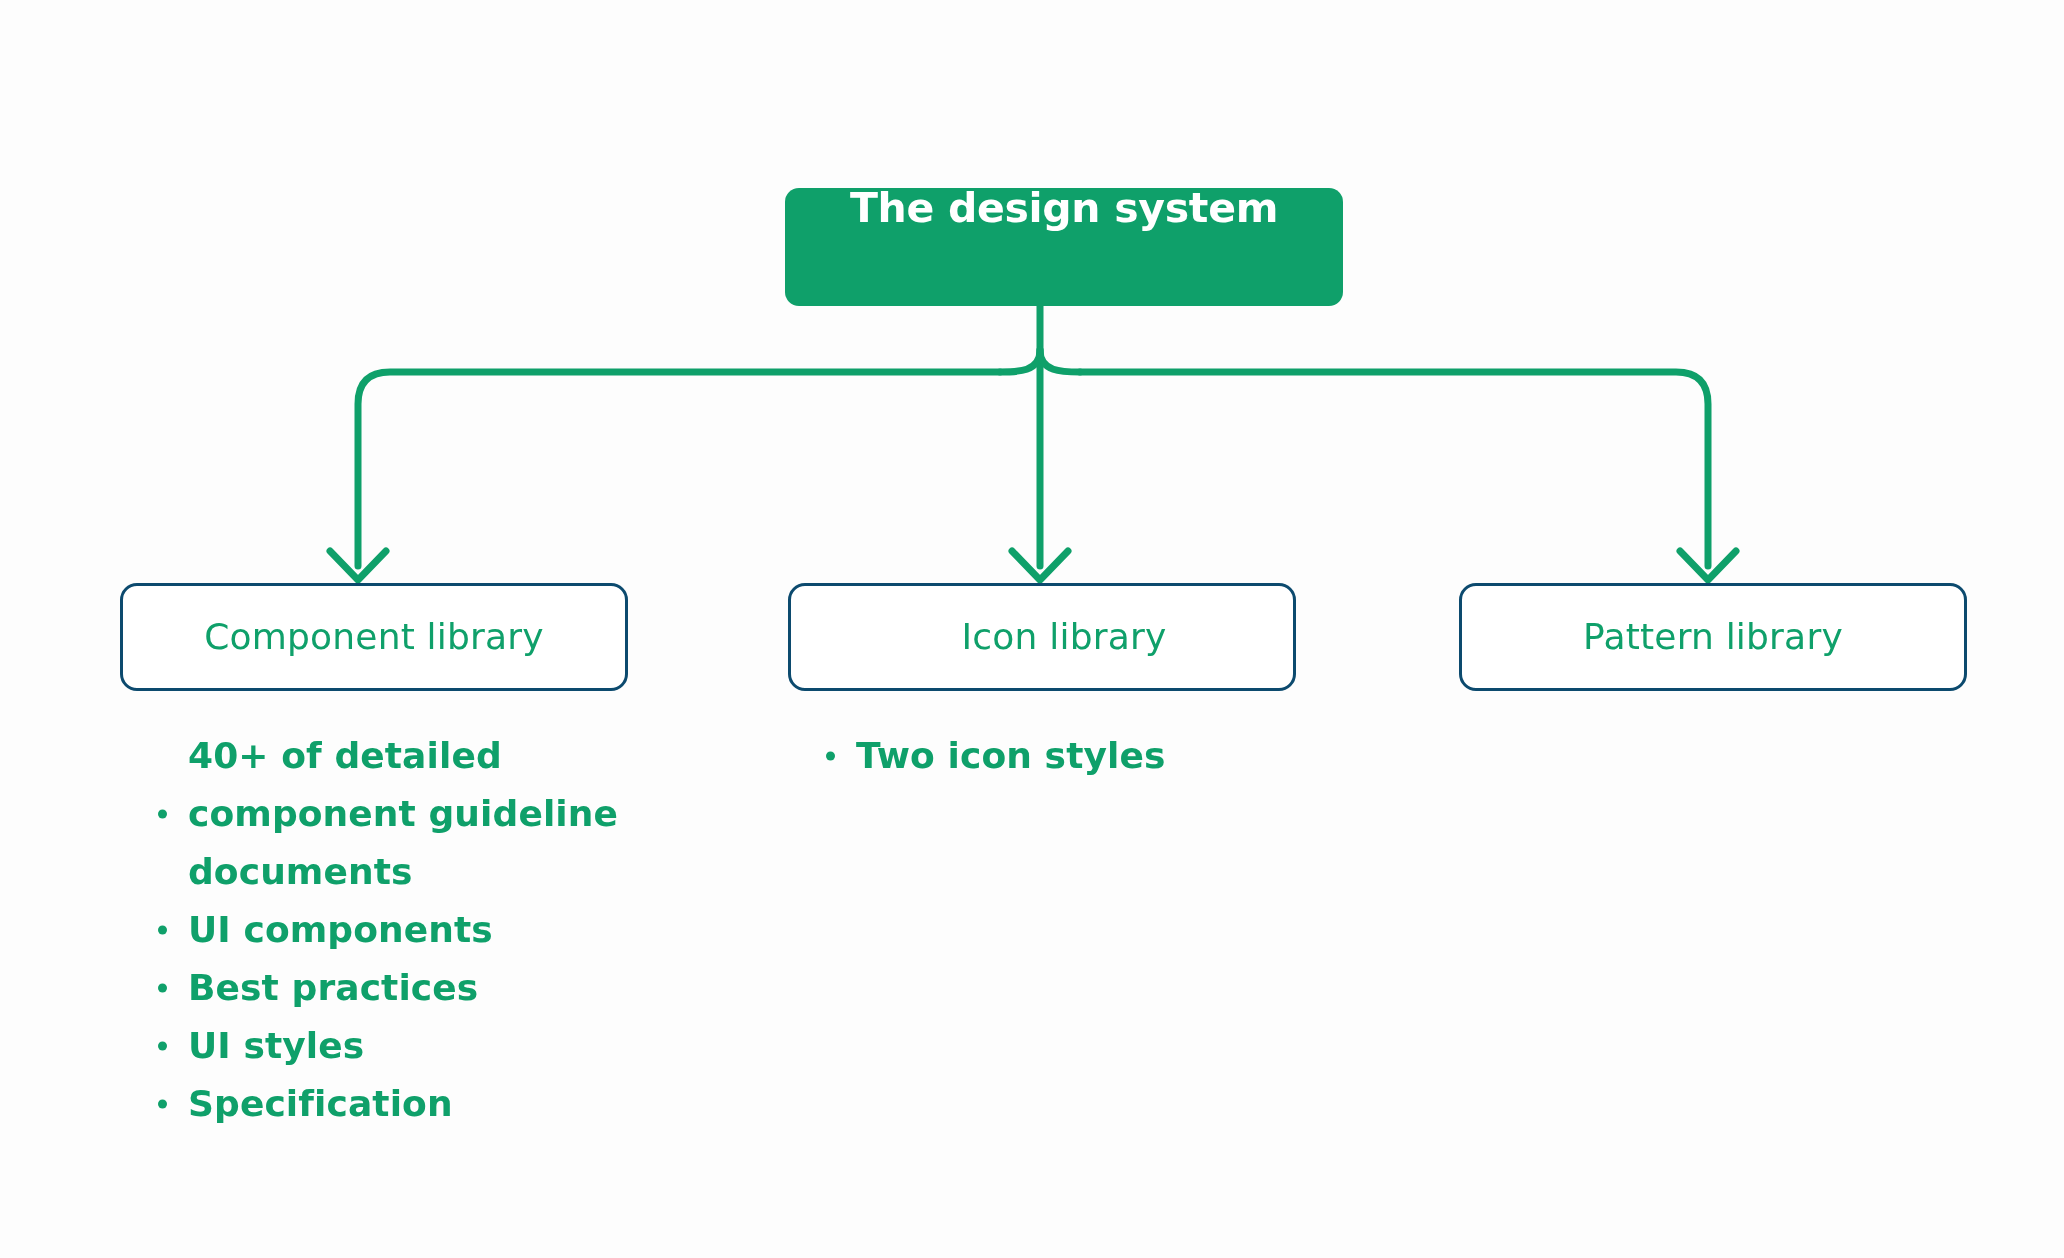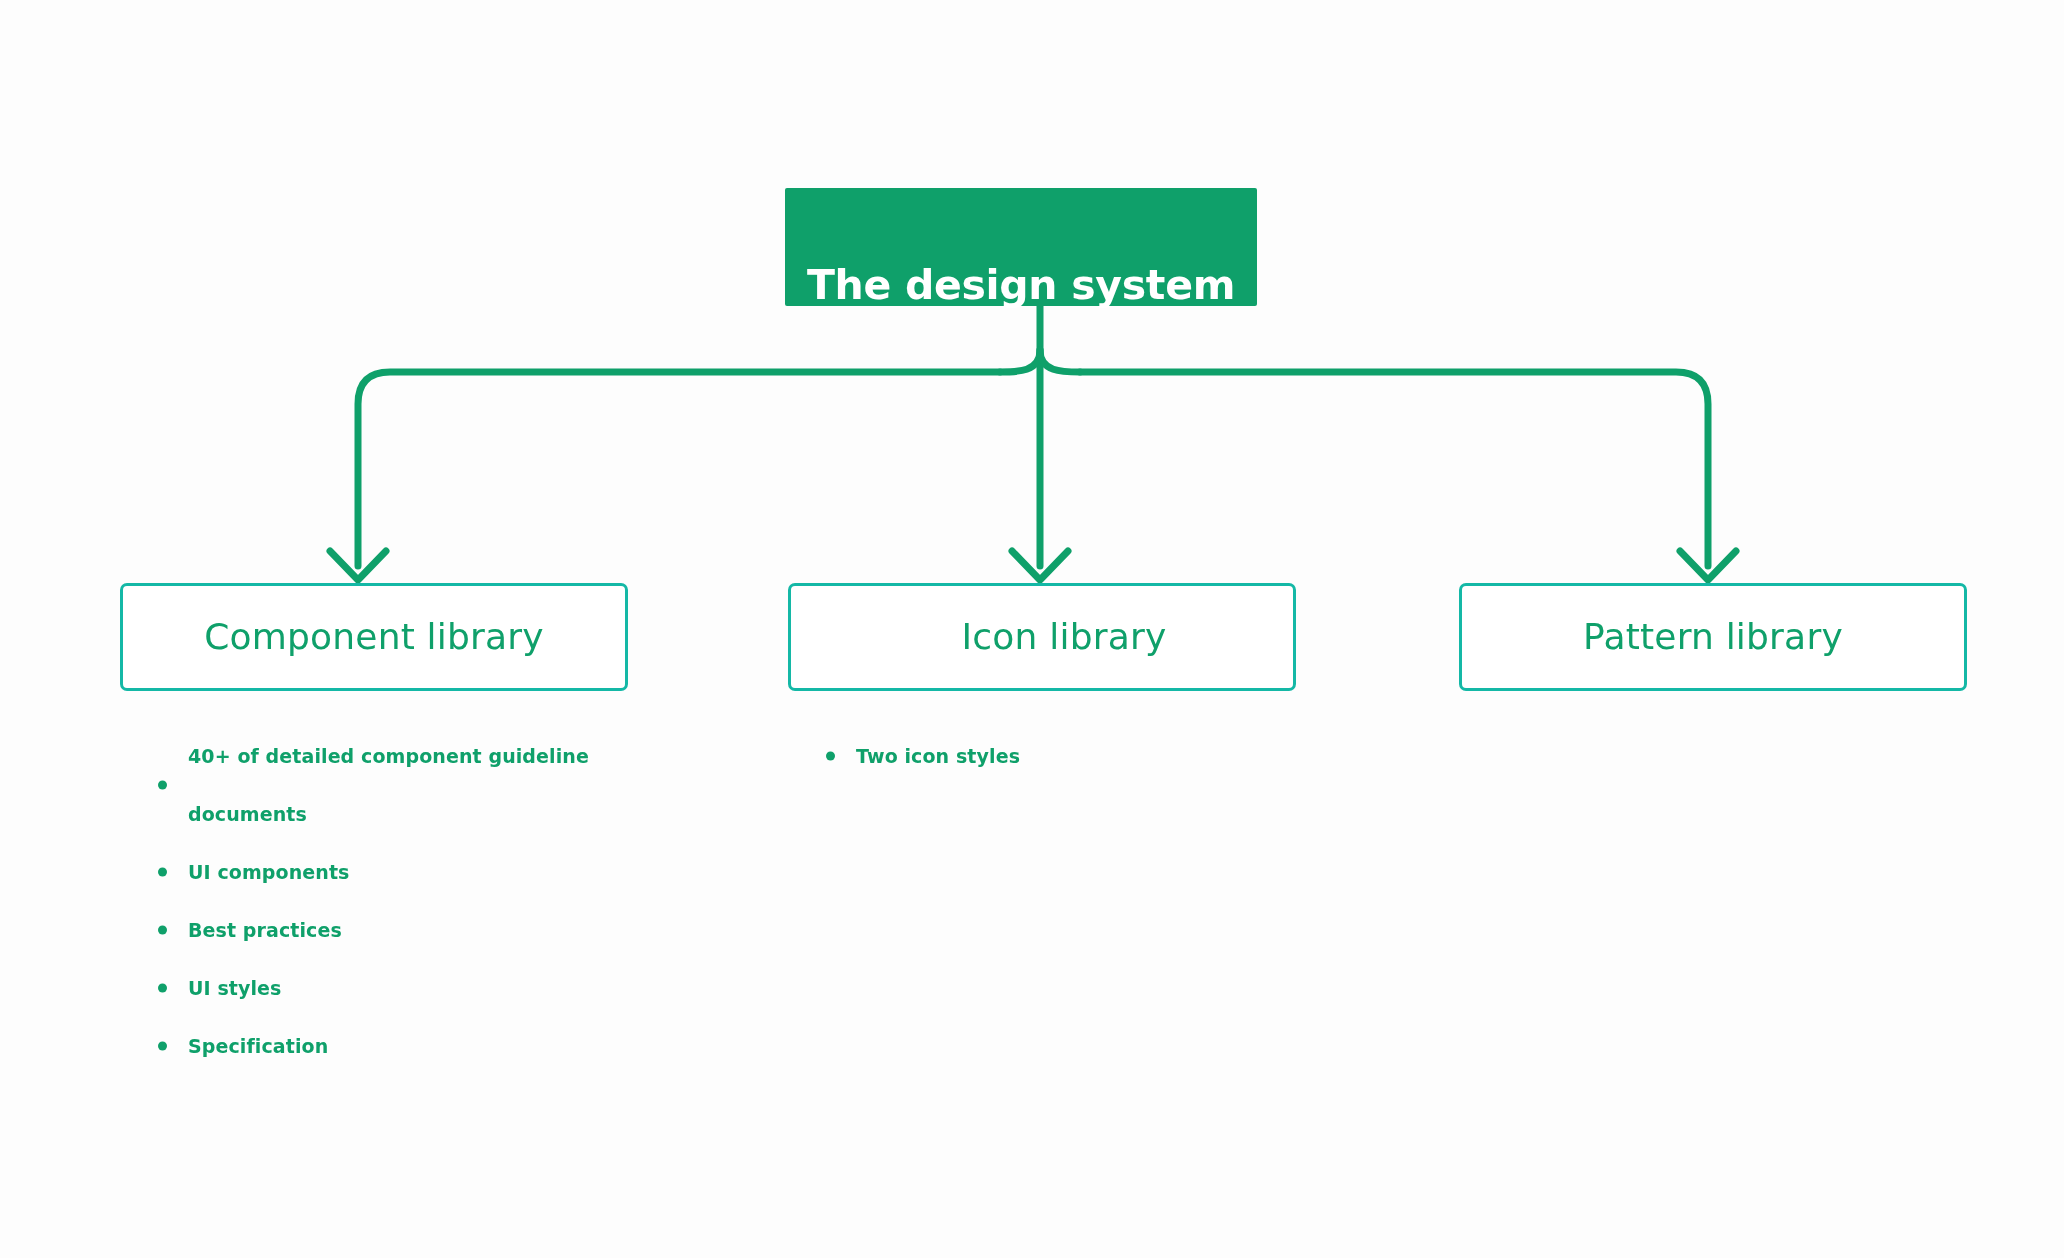--- a/index.html
+++ b/index.html
@@ -26,45 +26,45 @@
     top: 0;
     width: 2064px;
     height: 1258px;
     pointer-events: none;
   }
   
   .root-node {
     position: absolute;
     left: 785px;
     top: 188px;
-    width: 472px;
+    width: 558px;
     height: 118px;
     background: #0fa06a;
-    border-radius: 2px;
+    border-radius: 14px;
     display: flex;
-    align-items: flex-end;
+    align-items: flex-start;
     justify-content: center;
     box-sizing: border-box;
   }
   .root-label {
     color: #ffffff;
     font-size: 41px;
     font-weight: bold;
     letter-spacing: -0.3px;
     line-height: 1;
     white-space: nowrap;
   }
   
   .child-node {
     position: absolute;
     top: 583px;
     width: 508px;
     height: 108px;
-    border: 3px solid #14b8a6;
-    border-radius: 7px;
+    border: 3px solid #0c4a6e;
+    border-radius: 17px;
     background: #ffffff;
     display: flex;
     align-items: center;
     justify-content: center;
     box-sizing: border-box;
   }
   .child-node.col0 { left: 120px; }
   .child-node.col1 { left: 788px; padding-left: 44px; }
   .child-node.col2 { left: 1459px; }
   .child-label {
@@ -84,21 +84,21 @@
     list-style: none;
   }
   .bullet-list.col0 { left: 152px; width: 470px; }
   .bullet-list.col1 { left: 820px; width: 470px; }
   .bullet-list.col2 { left: 1492px; width: 500px; }
 
   .bullet-item {
     position: relative;
     padding-left: 36px;
     color: #0fa06a;
-    font-size: 19px;
+    font-size: 36px;
     font-weight: bold;
     line-height: 58px;
     letter-spacing: 0.1px;
   }
   .bullet-item .dot {
     position: absolute;
     left: 6px;
     top: 50%;
     transform: translateY(-50%);
     width: 9px;

